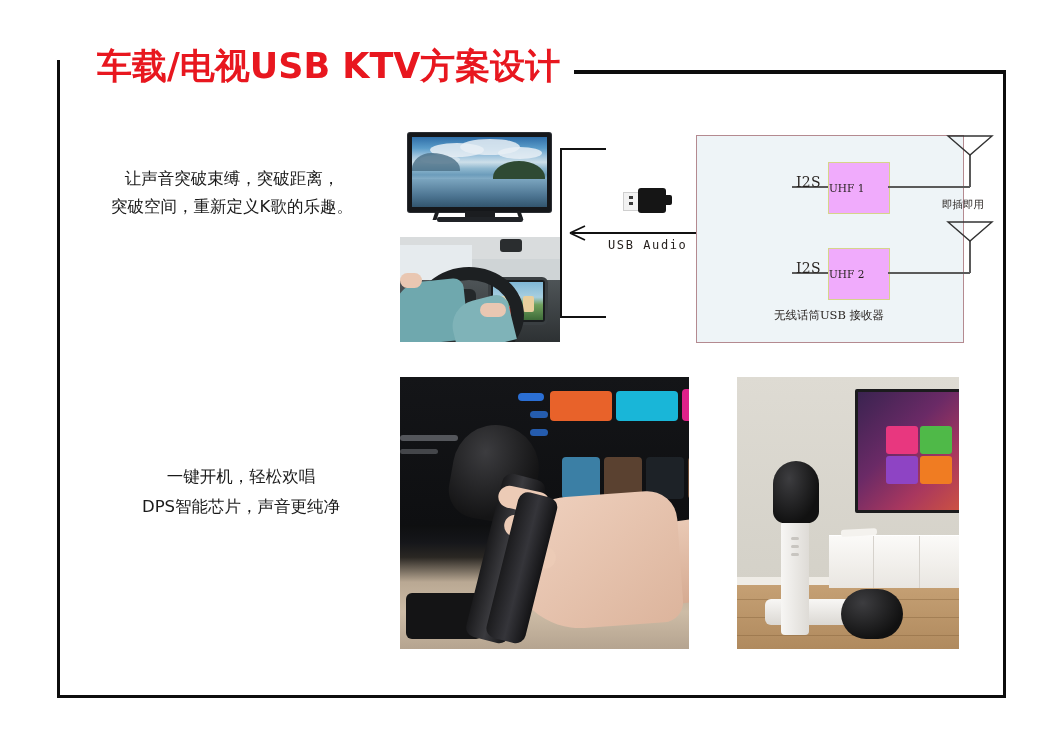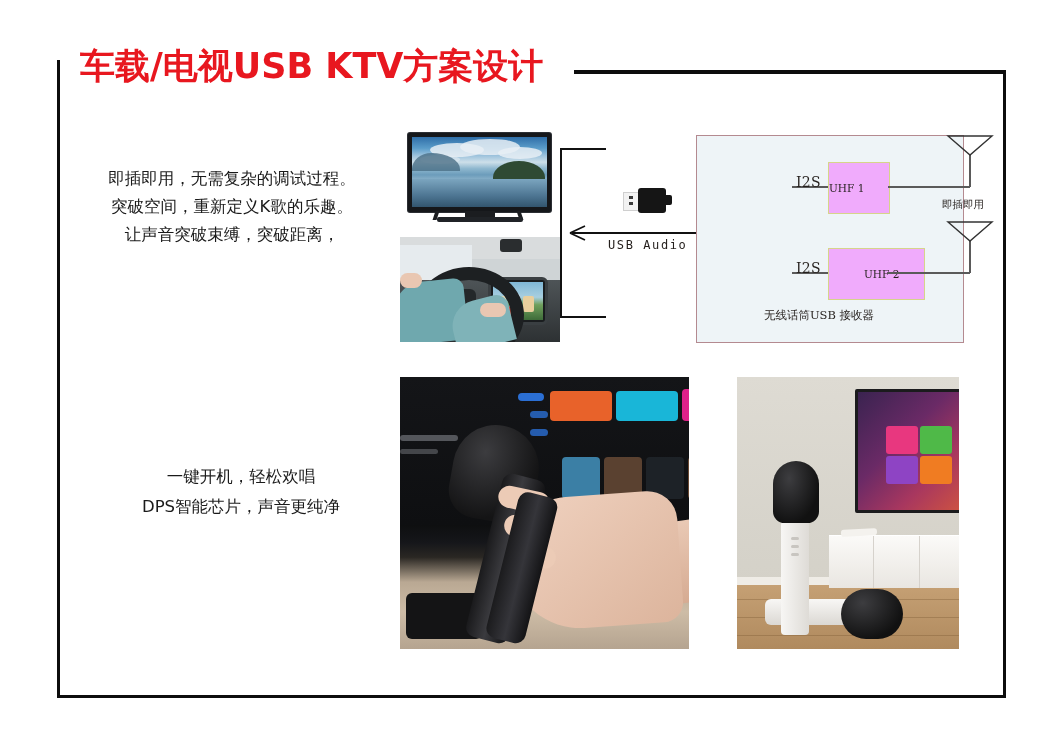--- a/index.html
+++ b/index.html
@@ -37,21 +37,21 @@
   .frame-top-rule {
     position: absolute;
     left: 574px; top: 70px;
     width: 432px; height: 4px;
     background: #0d0d0d;
   }
 
   
   .page-title {
     position: absolute;
-    left: 80px; top: 43px;
+    left: 97px; top: 43px;
     font-size: 35px;
     font-weight: bold;
     color: #e8171f;
     letter-spacing: 0px;
     white-space: nowrap;
     font-family: "DejaVu Sans", "Liberation Sans", sans-serif;
   }
 
   
   .copy-block {
@@ -262,30 +262,30 @@
     background:#eef4f7; border:1.5px solid #b48a90;
   }
   .dg-box {
     position:absolute; background:#f0abfc; border:1.5px solid #d6d48a;
     display:flex; flex-direction:column; align-items:flex-start; justify-content:center;
     color:#241f1c; text-align:center;
     font-family:"DejaVu Serif","Liberation Serif",serif;
   }
   .dg-dsp { left:167px; top:42px; width:65px; height:142px; gap:11px; font-size:10px; }
   .dg-uhf1 { left:268px; top:42px; width:60px; height:50px; font-size:10.5px; }
-  .dg-uhf2 { left:268px; top:128px; width:60px; height:50px; font-size:10.5px;padding-left:35px; }
+  .dg-uhf2 { left:268px; top:128px; width:60px; height:50px; font-size:10.5px; }
   .dg-label {
     position:absolute; color:#241f1c;
     font-family:"DejaVu Serif","Liberation Serif",serif;
   }
   .dg-line { position:absolute; background:#5a5a5a; }
   .dg-line-b { position:absolute; background:#111; }
 
   .dg-caption {
-    position:absolute; left:126px; top:188px; width:266px;
+    position:absolute; left:136px; top:188px; width:266px;
     text-align:center; font-size:11.5px; color:#241f1c;
     font-family:"DejaVu Serif","Liberation Serif",serif;
   }
   .dg-i2s { font-size:14px; letter-spacing:.3px; }
   .dg-wireless { font-size:10.5px; white-space:nowrap; }
   .dg-usb-audio { font-size:12px; letter-spacing:1.6px;
     font-family:"DejaVu Sans Mono","Liberation Mono",monospace; }
 
   .usb-plug { position:absolute; left:63px; top:68px; width:46px; height:24px; }
   .usb-metal {
@@ -306,23 +306,22 @@
 <body>
 
 <div class="frame-left"></div>
 <div class="frame-bottom"></div>
 <div class="frame-right"></div>
 <div class="frame-top-rule"></div>
 
 <div class="page-title">车载/电视USB KTV方案设计</div>
 
 <div class="copy-block copy-top">
-  <div>即插即用，无需复杂的调试过程。</div>
+  <div>让声音突破束缚，突破距离，</div>
   <div>突破空间，重新定义K歌的乐趣。</div>
-  <div>让声音突破束缚，突破距离，</div>
 </div>
 
 <div class="copy-block copy-bottom">
   <div>一键开机，轻松欢唱</div>
   <div>DPS智能芯片，声音更纯净</div>
 </div>
 
 <div class="photo photo-tv">
   <div class="tv-bezel">
     <div class="tv-screen">

